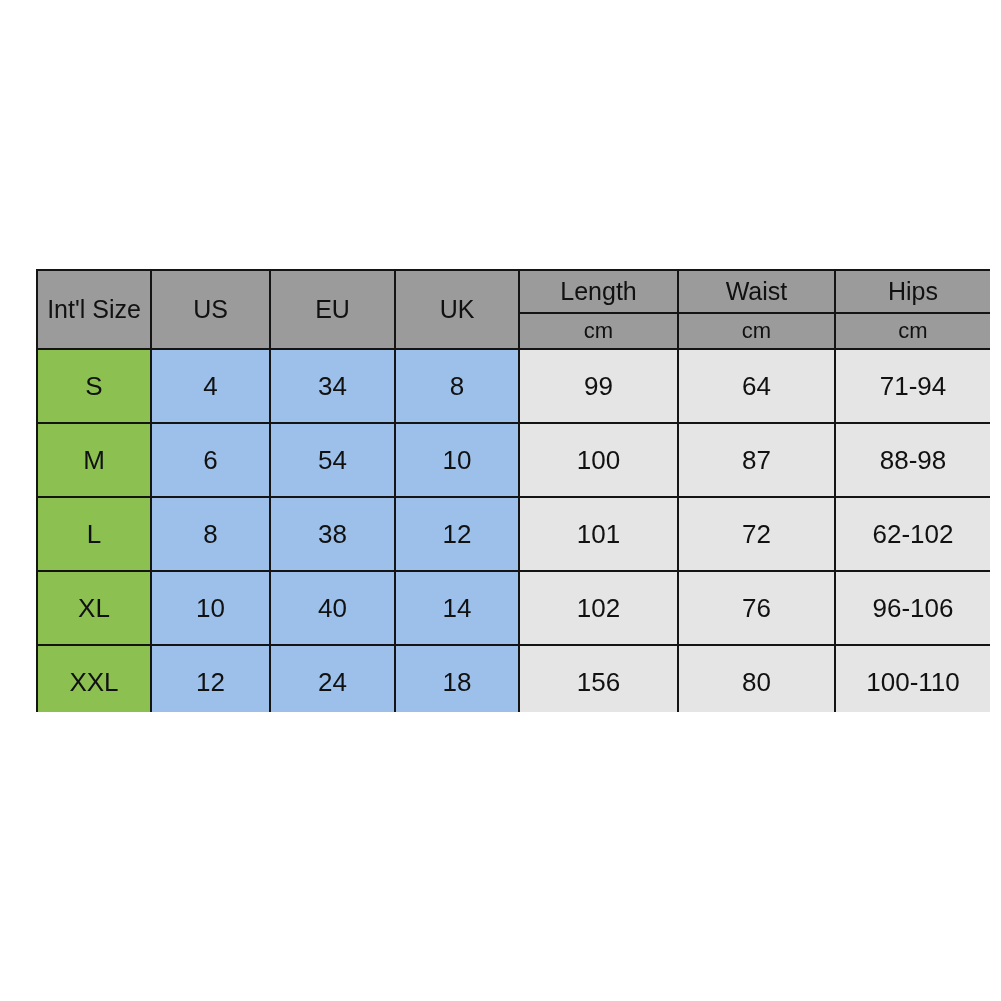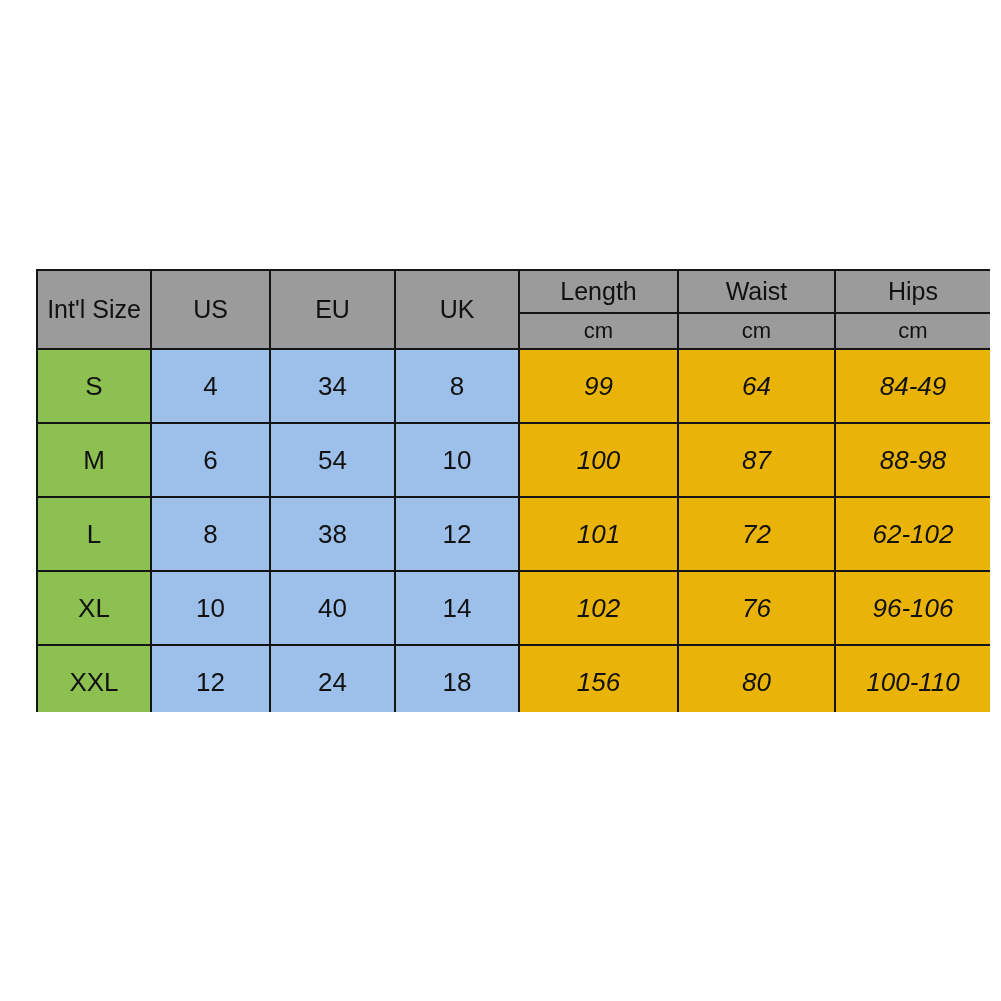--- a/index.html
+++ b/index.html
@@ -63,23 +63,22 @@
 
   td.cell-size {
     background: #8cc152;
     font-size: 26px;
   }
   td.cell-intl {
     background: #9cc0ea;
     font-size: 26px;
   }
   td.cell-meas {
-    background: #eab308;
+    background: #e5e5e5;
     font-size: 26px;
-    font-style: italic;
   }
 </style>
 </head>
 <body>
 
 <div id="chart-wrap">
   <table class="size-chart">
     <colgroup>
       <col class="c-size">
       <col class="c-us">
@@ -106,21 +105,21 @@
       </tr>
     </thead>
     <tbody id="chart-body">
         <tr class="data-row">
           <td class="cell-size">S</td>
           <td class="cell-intl">4</td>
           <td class="cell-intl">34</td>
           <td class="cell-intl">8</td>
           <td class="cell-meas">99</td>
           <td class="cell-meas">64</td>
-          <td class="cell-meas">84-49</td>
+          <td class="cell-meas">71-94</td>
         </tr>
         <tr class="data-row">
           <td class="cell-size">M</td>
           <td class="cell-intl">6</td>
           <td class="cell-intl">54</td>
           <td class="cell-intl">10</td>
           <td class="cell-meas">100</td>
           <td class="cell-meas">87</td>
           <td class="cell-meas">88-98</td>
         </tr>

